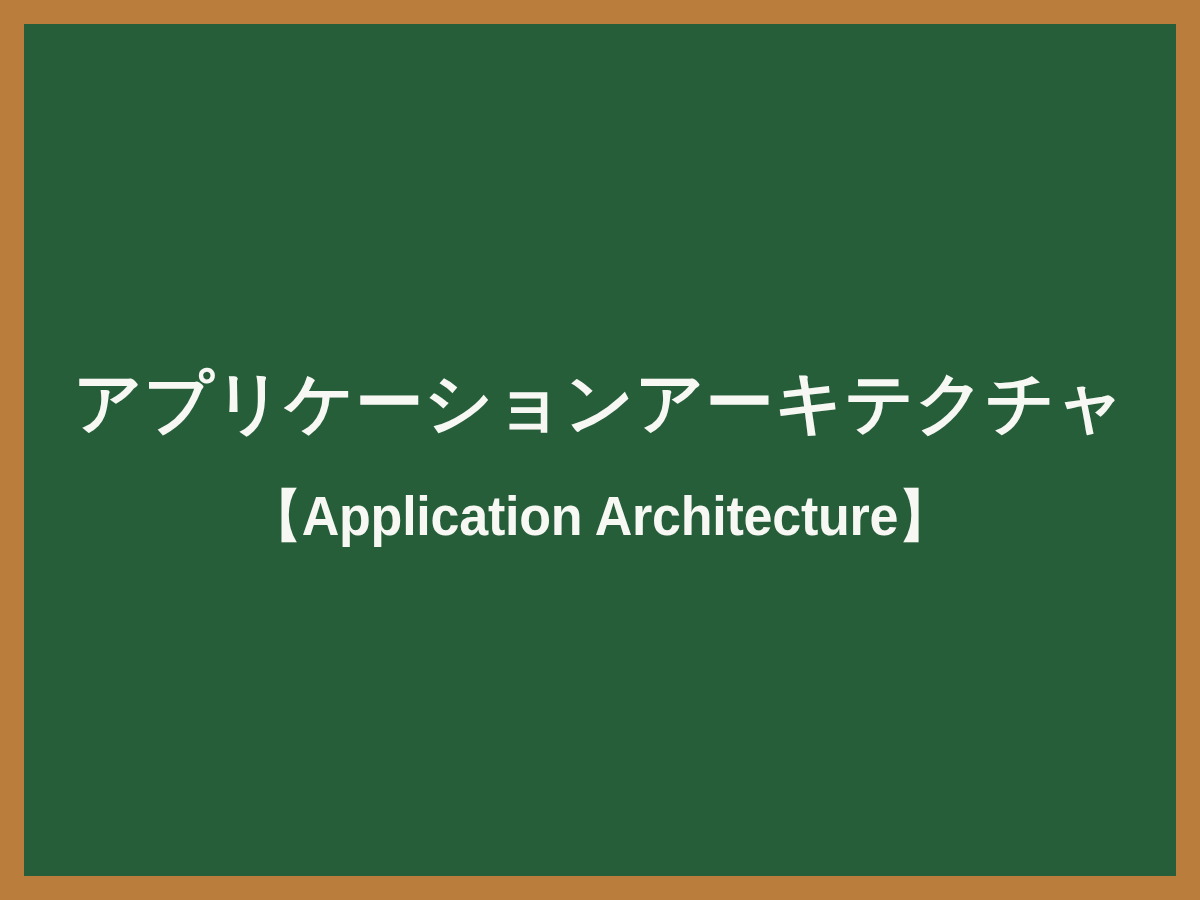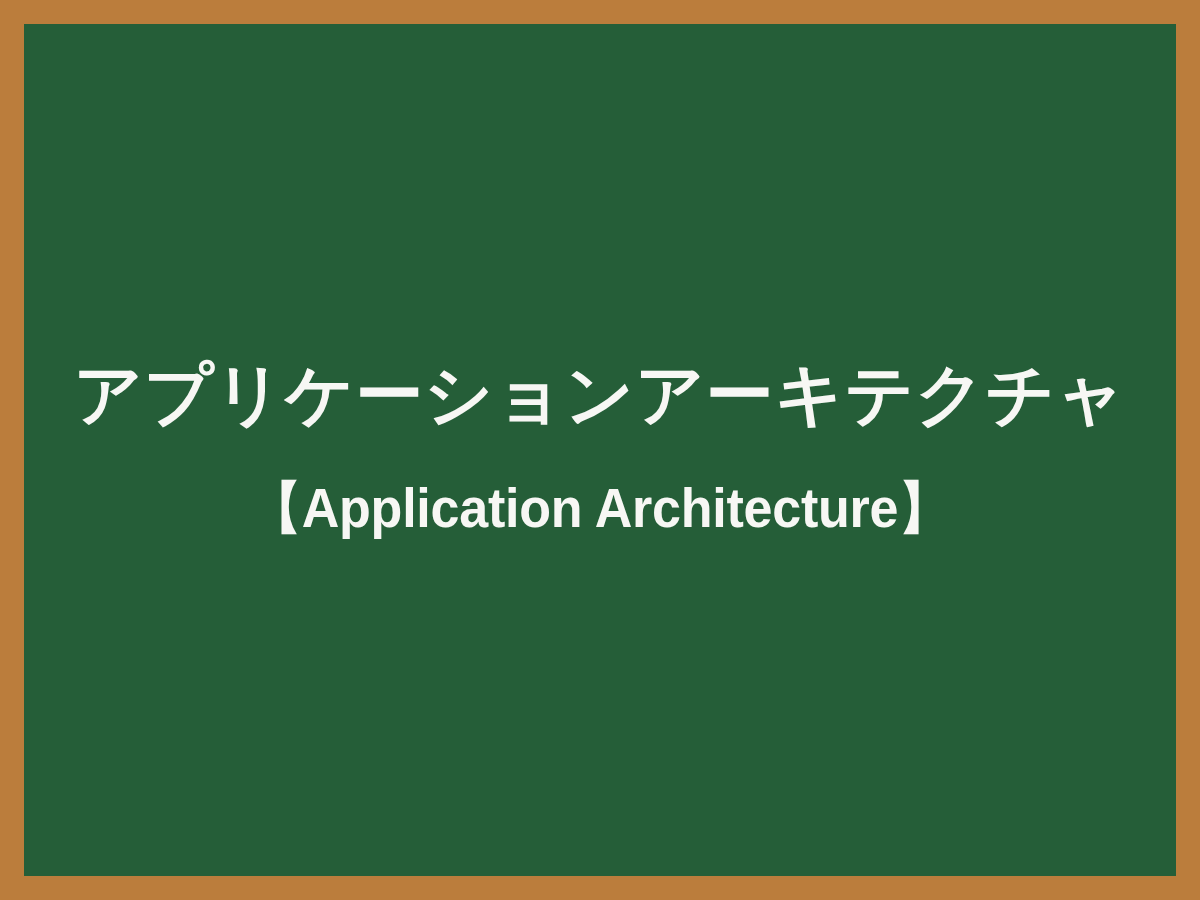--- a/index.html
+++ b/index.html
@@ -44,21 +44,21 @@
     position: absolute;
     left: 0;
     right: 0;
     top: 334px;                   
     text-align: center;
     padding: 0 40px;
     box-sizing: border-box;
   }
 
   .headline {
-    margin: 0;
+    margin: 8px;
     color: #f7f7f4;
     font-family: "DejaVu Sans", "Liberation Sans", sans-serif;
     font-size: 68px;
     font-weight: 700;
     line-height: 1.08;
     letter-spacing: 0.012em;
     white-space: nowrap;
   }
 
   .subhead {

